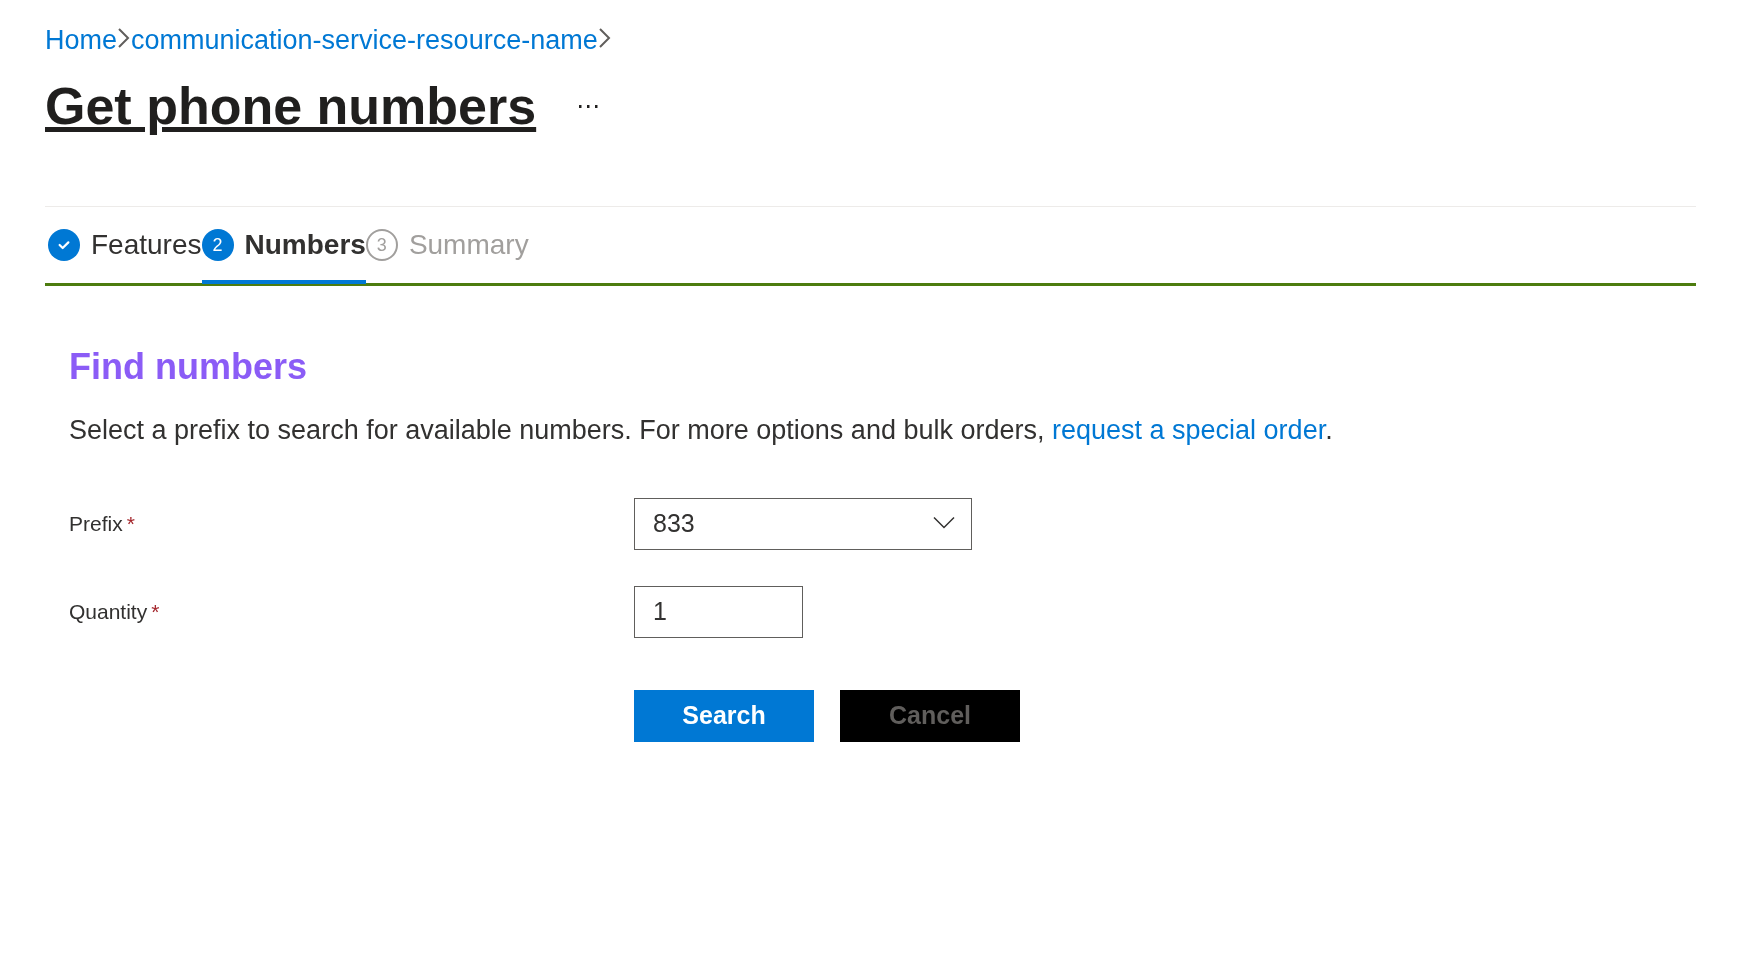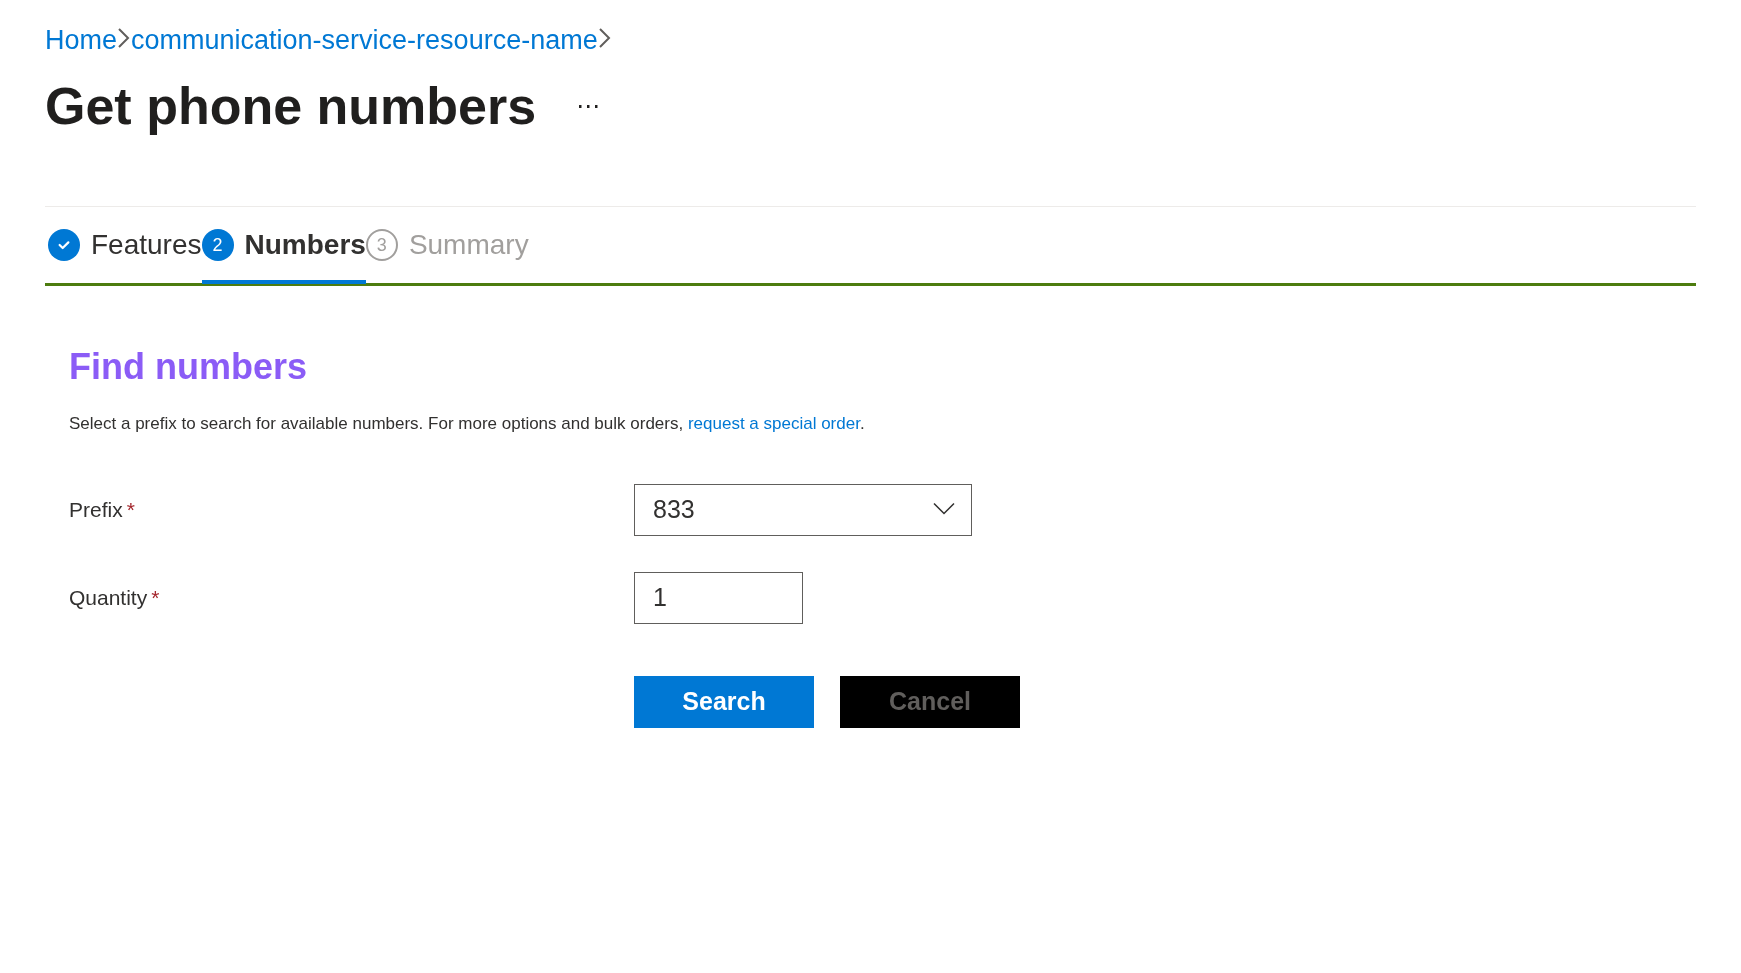--- a/index.html
+++ b/index.html
@@ -32,20 +32,21 @@
     .page-title-row {
       display: flex;
       align-items: center;
       gap: 40px;
       margin-bottom: 70px;
     }
     .page-title {
       font-size: 52px;
       font-weight: 600;
       color: #201f1e;
+      text-decoration: underline;
     }
     .ellipsis {
       color: #201f1e;
       font-size: 24px;
       letter-spacing: 2px;
       cursor: pointer;
     }
     .tabs-container {
       border-top: 1px solid #edebe9;
       border-bottom: 3px solid #4d7c0f;
@@ -107,21 +108,21 @@
     .content {
       padding: 60px 24px 0 24px;
     }
     .section-title {
       font-size: 36px;
       font-weight: 600;
       color: #8b5cf6;
       margin-bottom: 24px;
     }
     .section-description {
-      font-size: 17px;
+      font-size: 27px;
       color: #323130;
       margin-bottom: 48px;
       line-height: 1.4;
     }
     .link {
       color: #0078d4;
       cursor: pointer;
     }
     .form-row {
       display: flex;

